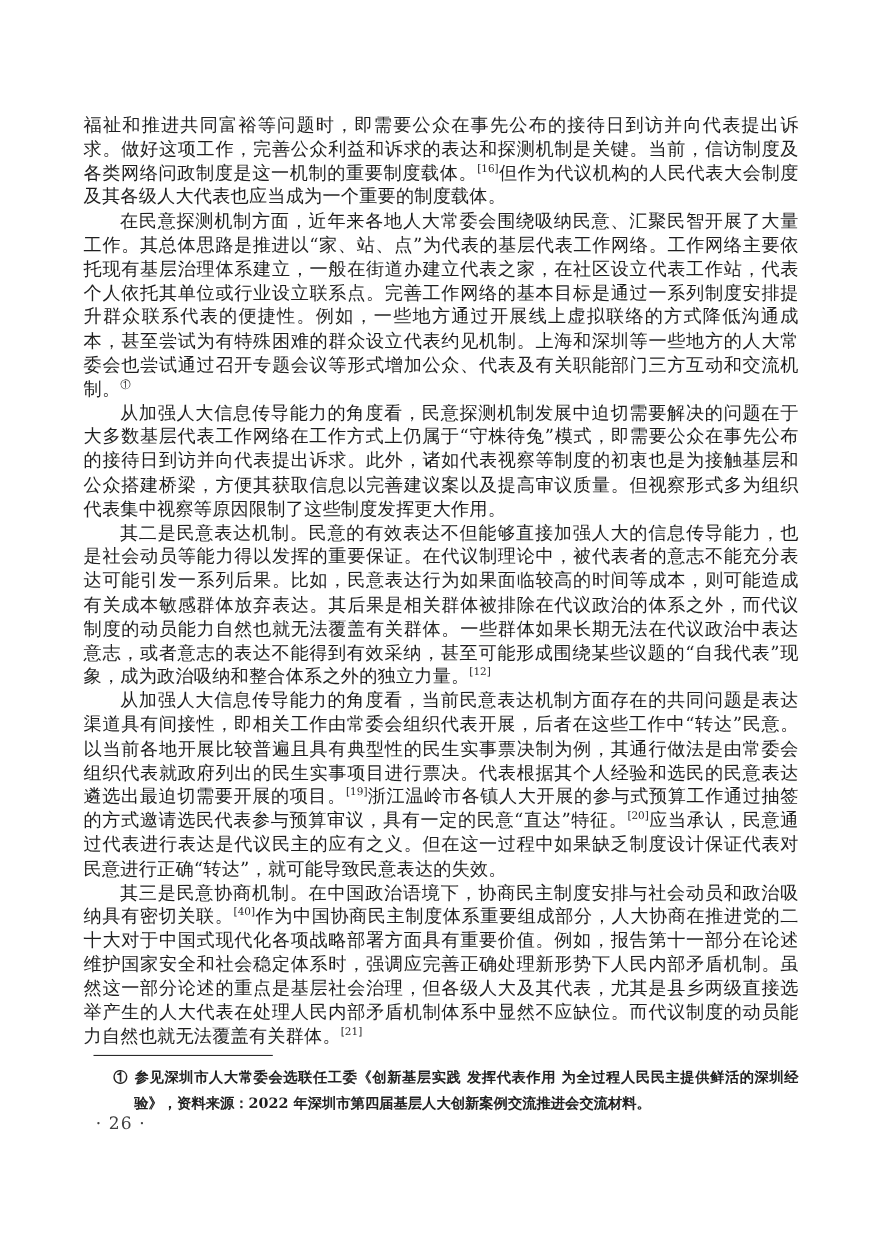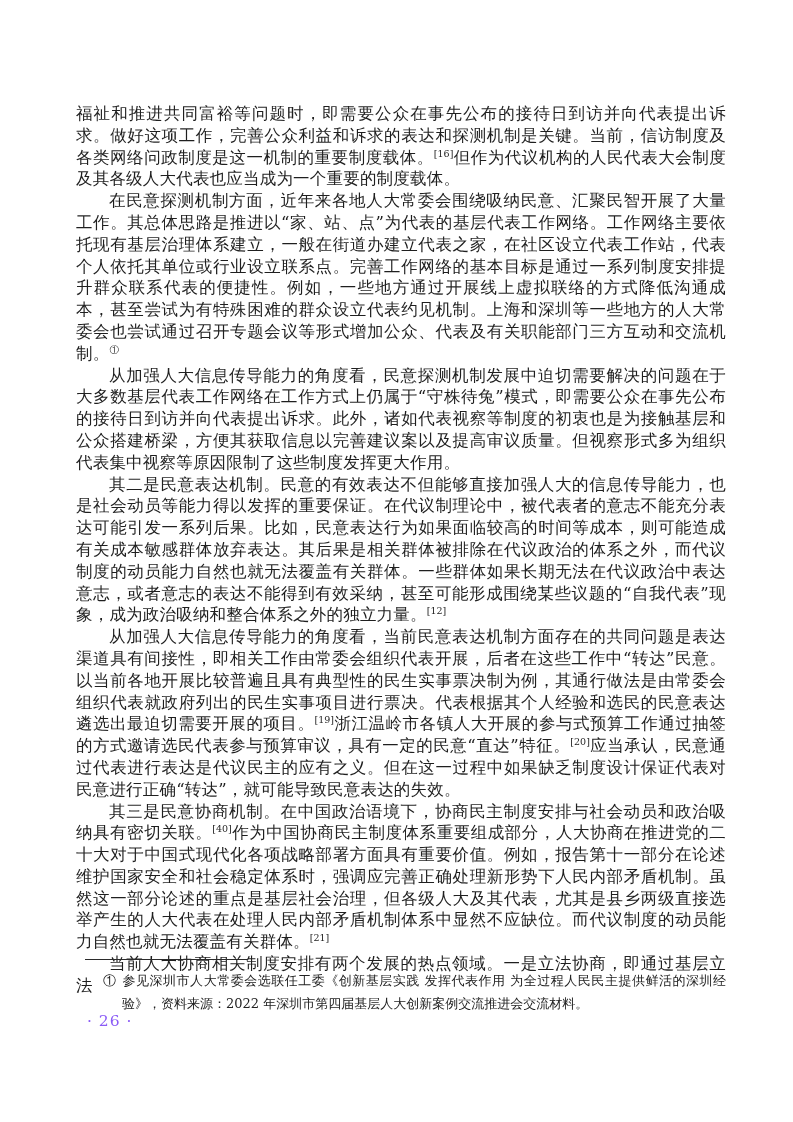--- a/index.html
+++ b/index.html
@@ -57,46 +57,46 @@
     top: 969px;
     width: 650px;
     box-sizing: border-box;
     padding-left: 46px;
     text-indent: -19px;
     font-size: 13px;
     line-height: 23px;
     text-align: justify;
     text-justify: inter-character;
     color: #222222;
+    font-weight: bold;
   }
   .fn-marker {
     margin-right: 6px;
   }
   .page-number {
     position: absolute;
     left: 87px;
     top: 1012px;
     font-size: 15.5px;
     letter-spacing: 1px;
-    color: #8b5cf6;
+    color: #404040;
   }
 </style>
 </head>
 <body>
 
 <div class="page">
 
   <main class="body-text">
       <p class="no-indent"><span>福祉和推进共同富裕等问题时，即需要公众在事先公布的接待日到访并向代表提出诉求。做好这项工作，完善公众利益和诉求的表达和探测机制是关键。当前，信访制度及各类网络问政制度是这一机制的重要制度载体。</span><sup>[16]</sup><span>但作为代议机构的人民代表大会制度及其各级人大代表也应当成为一个重要的制度载体。</span></p>
       <p><span>在民意探测机制方面，近年来各地人大常委会围绕吸纳民意、汇聚民智开展了大量工作。其总体思路是推进以“家、站、点”为代表的基层代表工作网络。工作网络主要依托现有基层治理体系建立，一般在街道办建立代表之家，在社区设立代表工作站，代表个人依托其单位或行业设立联系点。完善工作网络的基本目标是通过一系列制度安排提升群众联系代表的便捷性。例如，一些地方通过开展线上虚拟联络的方式降低沟通成本，甚至尝试为有特殊困难的群众设立代表约见机制。上海和深圳等一些地方的人大常委会也尝试通过召开专题会议等形式增加公众、代表及有关职能部门三方互动和交流机制。</span><sup>①</sup></p>
       <p><span>从加强人大信息传导能力的角度看，民意探测机制发展中迫切需要解决的问题在于大多数基层代表工作网络在工作方式上仍属于“守株待兔”模式，即需要公众在事先公布的接待日到访并向代表提出诉求。此外，诸如代表视察等制度的初衷也是为接触基层和公众搭建桥梁，方便其获取信息以完善建议案以及提高审议质量。但视察形式多为组织代表集中视察等原因限制了这些制度发挥更大作用。</span></p>
       <p><span>其二是民意表达机制。民意的有效表达不但能够直接加强人大的信息传导能力，也是社会动员等能力得以发挥的重要保证。在代议制理论中，被代表者的意志不能充分表达可能引发一系列后果。比如，民意表达行为如果面临较高的时间等成本，则可能造成有关成本敏感群体放弃表达。其后果是相关群体被排除在代议政治的体系之外，而代议制度的动员能力自然也就无法覆盖有关群体。一些群体如果长期无法在代议政治中表达意志，或者意志的表达不能得到有效采纳，甚至可能形成围绕某些议题的“自我代表”现象，成为政治吸纳和整合体系之外的独立力量。</span><sup>[12]</sup></p>
       <p><span>从加强人大信息传导能力的角度看，当前民意表达机制方面存在的共同问题是表达渠道具有间接性，即相关工作由常委会组织代表开展，后者在这些工作中“转达”民意。以当前各地开展比较普遍且具有典型性的民生实事票决制为例，其通行做法是由常委会组织代表就政府列出的民生实事项目进行票决。代表根据其个人经验和选民的民意表达遴选出最迫切需要开展的项目。</span><sup>[19]</sup><span>浙江温岭市各镇人大开展的参与式预算工作通过抽签的方式邀请选民代表参与预算审议，具有一定的民意“直达”特征。</span><sup>[20]</sup><span>应当承认，民意通过代表进行表达是代议民主的应有之义。但在这一过程中如果缺乏制度设计保证代表对民意进行正确“转达”，就可能导致民意表达的失效。</span></p>
       <p><span>其三是民意协商机制。在中国政治语境下，协商民主制度安排与社会动员和政治吸纳具有密切关联。</span><sup>[40]</sup><span>作为中国协商民主制度体系重要组成部分，人大协商在推进党的二十大对于中国式现代化各项战略部署方面具有重要价值。例如，报告第十一部分在论述维护国家安全和社会稳定体系时，强调应完善正确处理新形势下人民内部矛盾机制。虽然这一部分论述的重点是基层社会治理，但各级人大及其代表，尤其是县乡两级直接选举产生的人大代表在处理人民内部矛盾机制体系中显然不应缺位。而代议制度的动员能力自然也就无法覆盖有关群体。</span><sup>[21]</sup></p>
-      <p><span>当前人大协商相关制度安排有两个发展的热点领域。一是立法协商，即通过基层立法</span></p>
     </main>
 
   <hr class="footnote-rule">
 
   <div class="footnote">
     <span class="fn-marker">①</span><span class="fn-text">参见深圳市人大常委会选联任工委《创新基层实践 发挥代表作用 为全过程人民民主提供鲜活的深圳经验》，资料来源：2022 年深圳市第四届基层人大创新案例交流推进会交流材料。</span>
   </div>
 
   <div class="page-number">· 26 ·</div>
 

